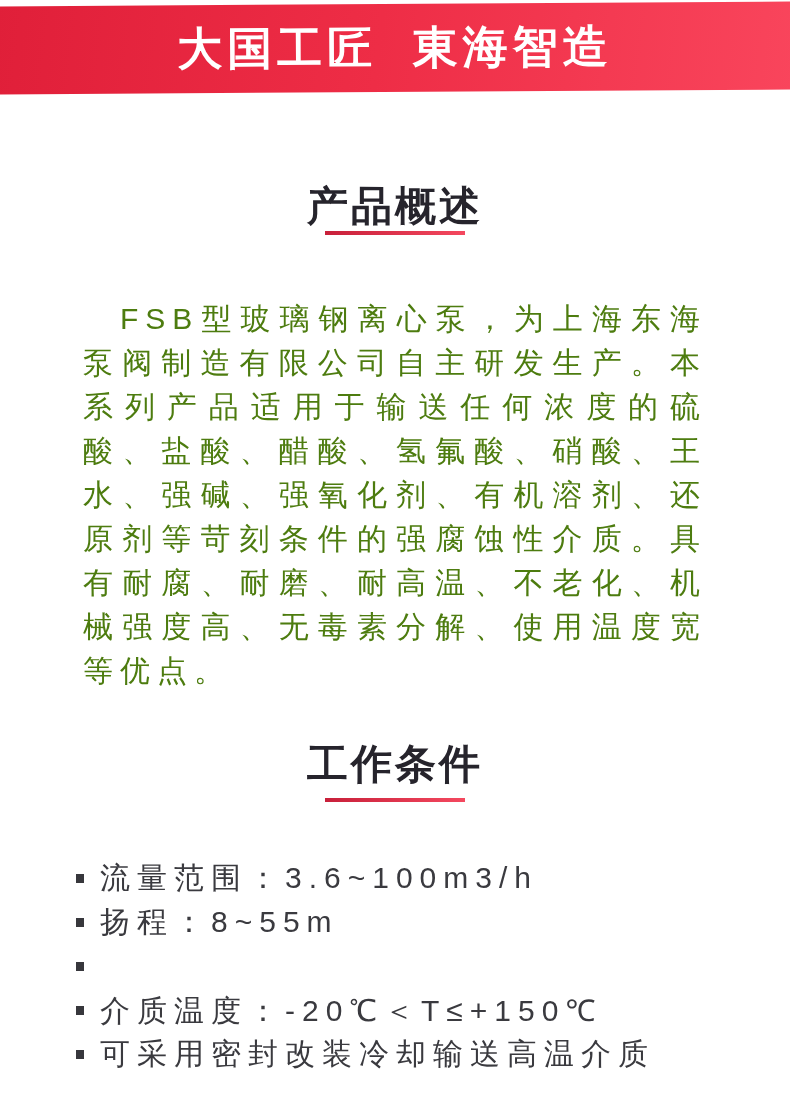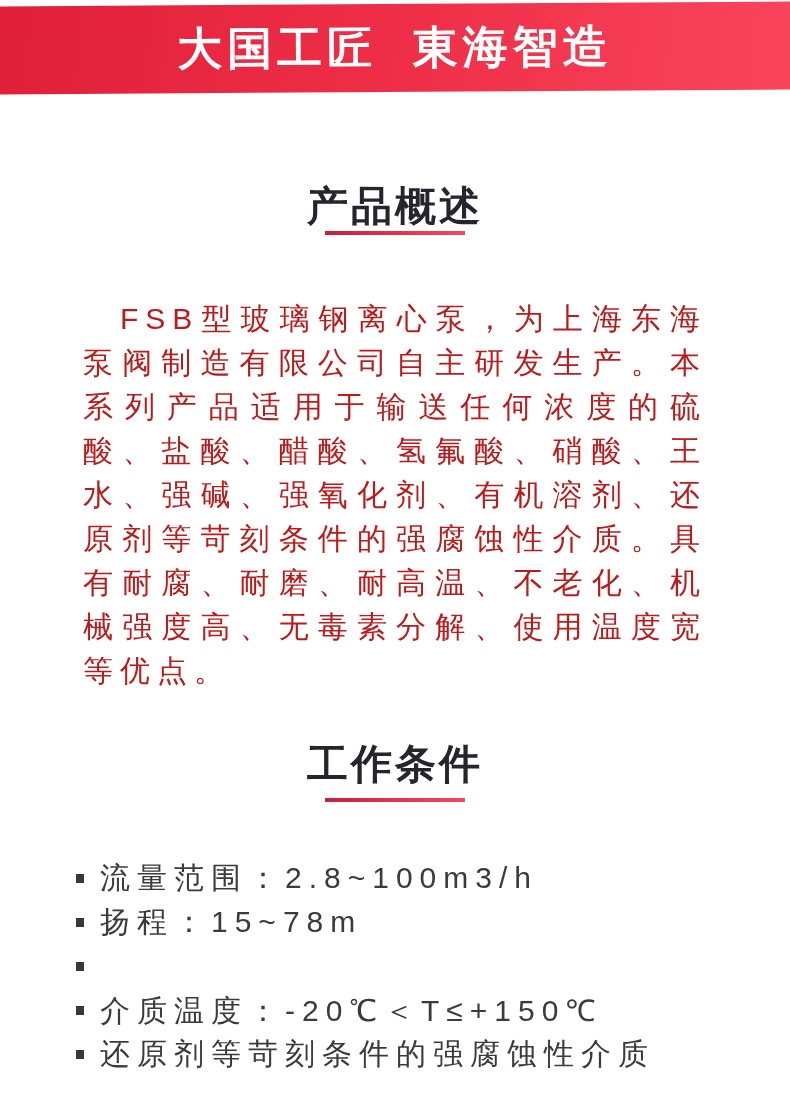--- a/index.html
+++ b/index.html
@@ -52,21 +52,21 @@
   #underline-conditions { top: 798px; }
 
   
   .paragraph {
     position: absolute;
     top: 297px; left: 83px;
     width: 624px;
     font-size: 30px;
     line-height: 44px;
     letter-spacing: 7px;
-    color: #b91c1c;
+    color: #4d7c0f;
     text-align: justify;
     text-justify: inter-character;
     text-align-last: left;
     text-indent: 37px;
   }
 
   
   .bullet-list {
     position: absolute;
     top: 856px; left: 76px;
@@ -101,30 +101,30 @@
 <div class="title-underline" id="underline-overview"></div>
 
 <div class="paragraph">FSB型玻璃钢离心泵，为上海东海泵阀制造有限公司自主研发生产。本系列产品适用于输送任何浓度的硫酸、盐酸、醋酸、氢氟酸、硝酸、王水、强碱、强氧化剂、有机溶剂、还原剂等苛刻条件的强腐蚀性介质。具有耐腐、耐磨、耐高温、不老化、机械强度高、无毒素分解、使用温度宽等优点。</div>
 
 <div class="section-title" id="title-conditions">工作条件</div>
 <div class="title-underline" id="underline-conditions"></div>
 
 <div class="bullet-list">
   <div class="bullet-row">
     <span class="bullet-dot"></span>
-    <span class="bullet-text">流量范围：2.8~100m3/h</span>
+    <span class="bullet-text">流量范围：3.6~100m3/h</span>
   </div>
   <div class="bullet-row">
     <span class="bullet-dot"></span>
-    <span class="bullet-text">扬程：15~78m</span>
+    <span class="bullet-text">扬程：8~55m</span>
   </div>
   <div class="bullet-row">
     <span class="bullet-dot"></span>
   </div>
   <div class="bullet-row">
     <span class="bullet-dot"></span>
     <span class="bullet-text">介质温度：-20℃＜T≤+150℃</span>
   </div>
   <div class="bullet-row">
     <span class="bullet-dot"></span>
-    <span class="bullet-text">还原剂等苛刻条件的强腐蚀性介质</span>
+    <span class="bullet-text">可采用密封改装冷却输送高温介质</span>
   </div>
 </div>
 
 </body></html>

